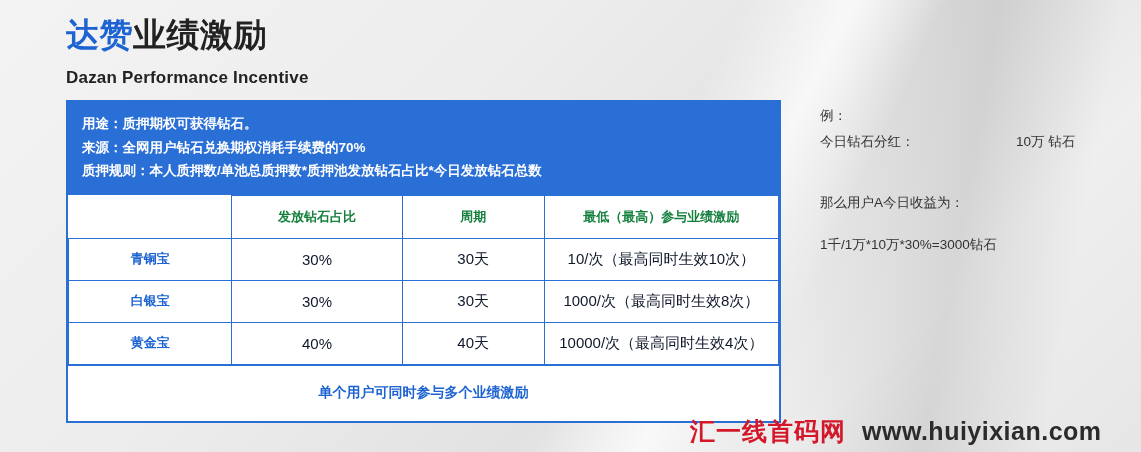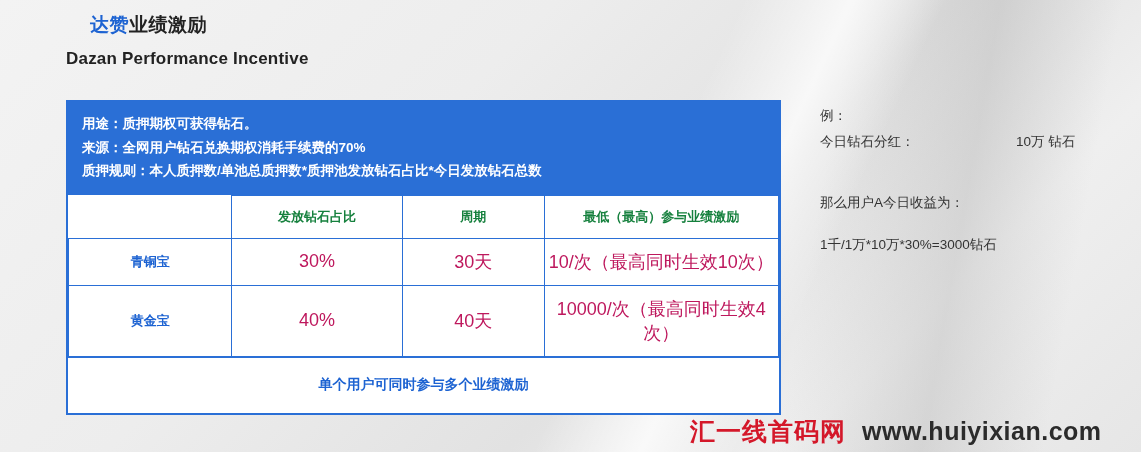--- a/index.html
+++ b/index.html
@@ -22,26 +22,25 @@
       linear-gradient(115deg, rgba(255,255,255,0) 55%, rgba(255,255,255,0.75) 63%, rgba(255,255,255,0) 70%),
       linear-gradient(100deg, rgba(200,200,200,0) 70%, rgba(170,170,170,0.35) 82%, rgba(255,255,255,0) 92%);
     pointer-events: none;
   }
   .title-zone {
     position: absolute;
     left: 66px;
     top: 12px;
   }
   .title-cn {
-    font-size: 19px;
+    font-size: 33px;
     font-weight: bold;
     color: #222;
     letter-spacing: 0.5px;
     line-height: 1.4;
-    margin-left: 24px;
   }
   .title-cn .accent { color: #1d63d2; }
   .title-en {
     font-size: 17px;
     font-weight: bold;
     color: #222;
     margin-top: 10px;
     letter-spacing: 0.2px;
   }
 
@@ -65,22 +64,22 @@
   .card-head div { white-space: nowrap; }
 
   table.matrix {
     width: 100%;
     border-collapse: collapse;
     table-layout: fixed;
   }
   table.matrix th, table.matrix td {
     border: 1px solid #2a6fd6;
     text-align: center;
-    font-size: 18px;
-    color: #be185d;
+    font-size: 15px;
+    color: #0f172a;
     padding: 11px 4px;
   }
   table.matrix th {
     color: #15803d;
     font-weight: bold;
     font-size: 13px;
     padding: 12px 4px;
   }
   table.matrix td.level {
     color: #1d63d2;
@@ -177,20 +176,26 @@
         <th>周期</th>
         <th>最低（最高）参与业绩激励</th>
       </tr>
     </thead>
     <tbody>
       <tr>
         <td class="level">青铜宝</td>
         <td>30%</td>
         <td>30天</td>
         <td>10/次（最高同时生效10次）</td>
+      </tr>
+      <tr>
+        <td class="level">白银宝</td>
+        <td>30%</td>
+        <td>30天</td>
+        <td>1000/次（最高同时生效8次）</td>
       </tr>
       <tr>
         <td class="level">黄金宝</td>
         <td>40%</td>
         <td>40天</td>
         <td>10000/次（最高同时生效4次）</td>
       </tr>
     </tbody>
   </table>
 

